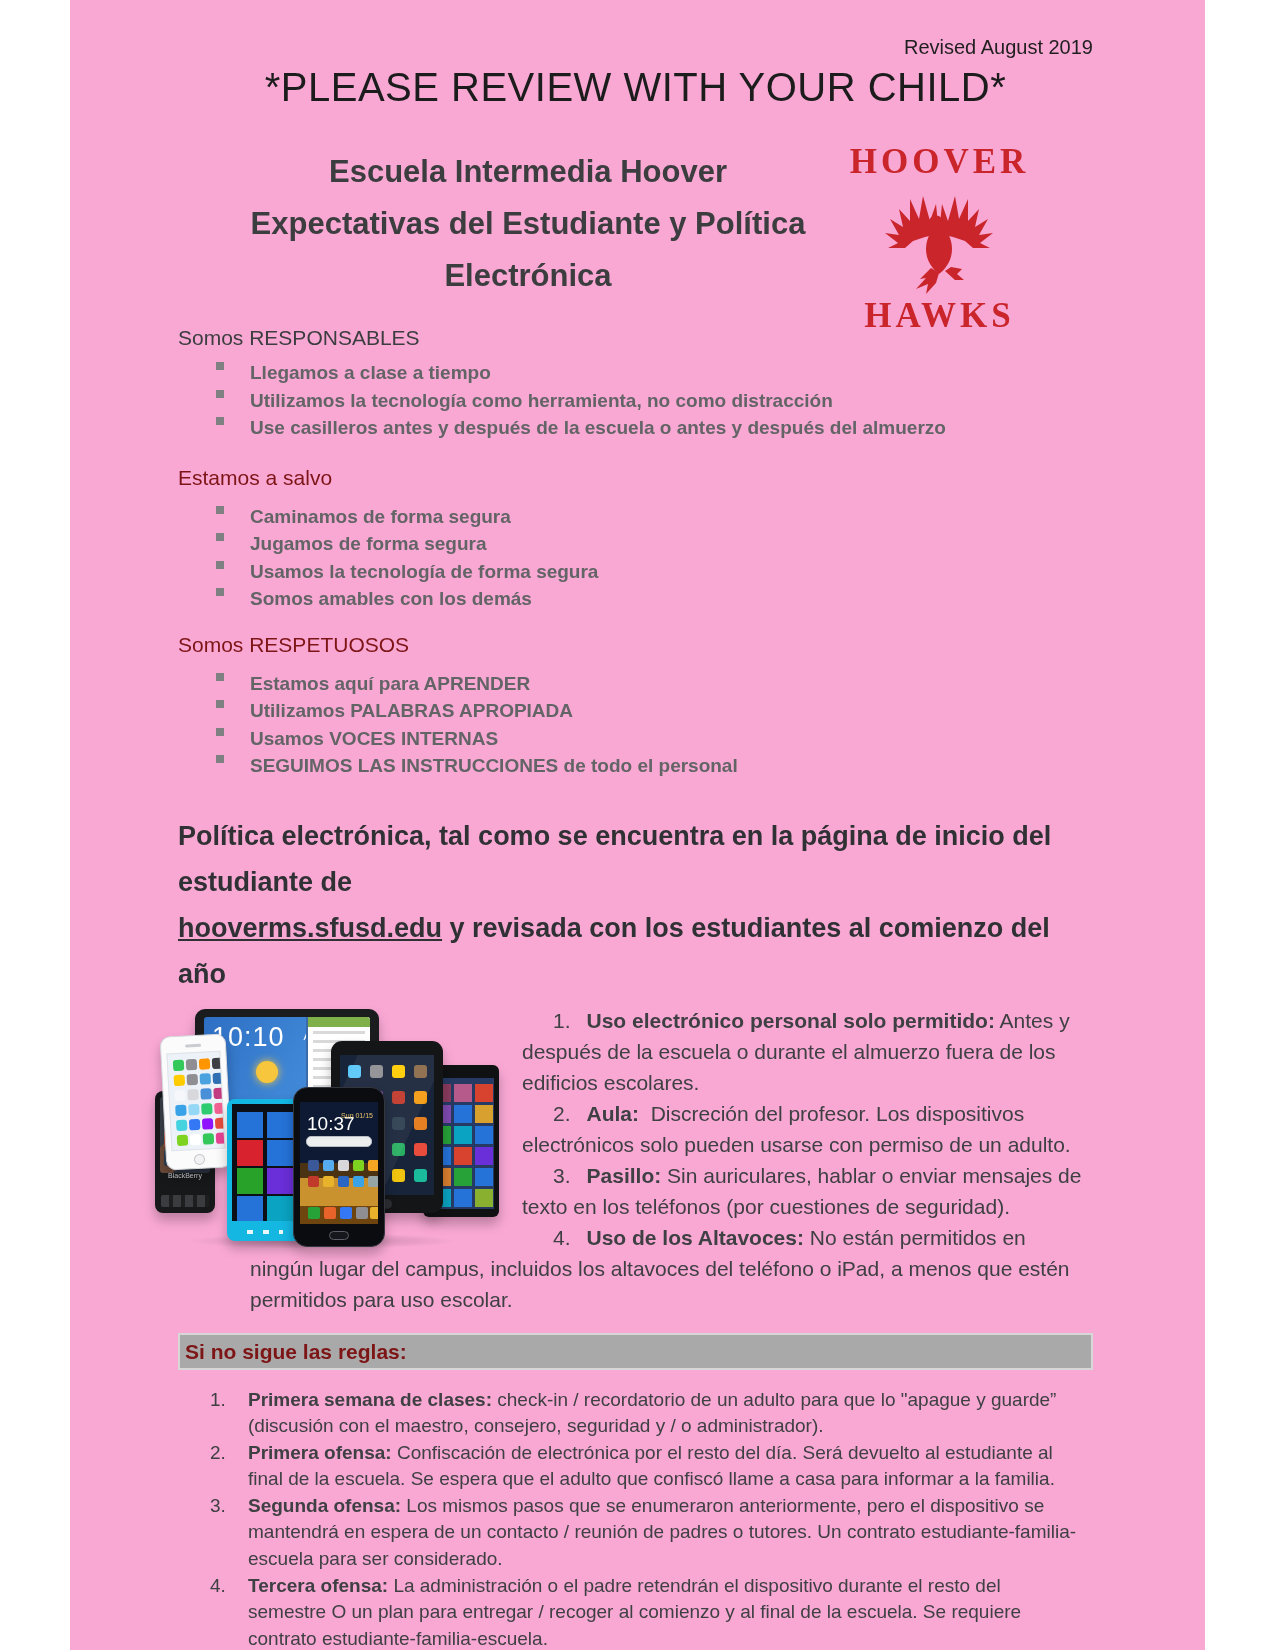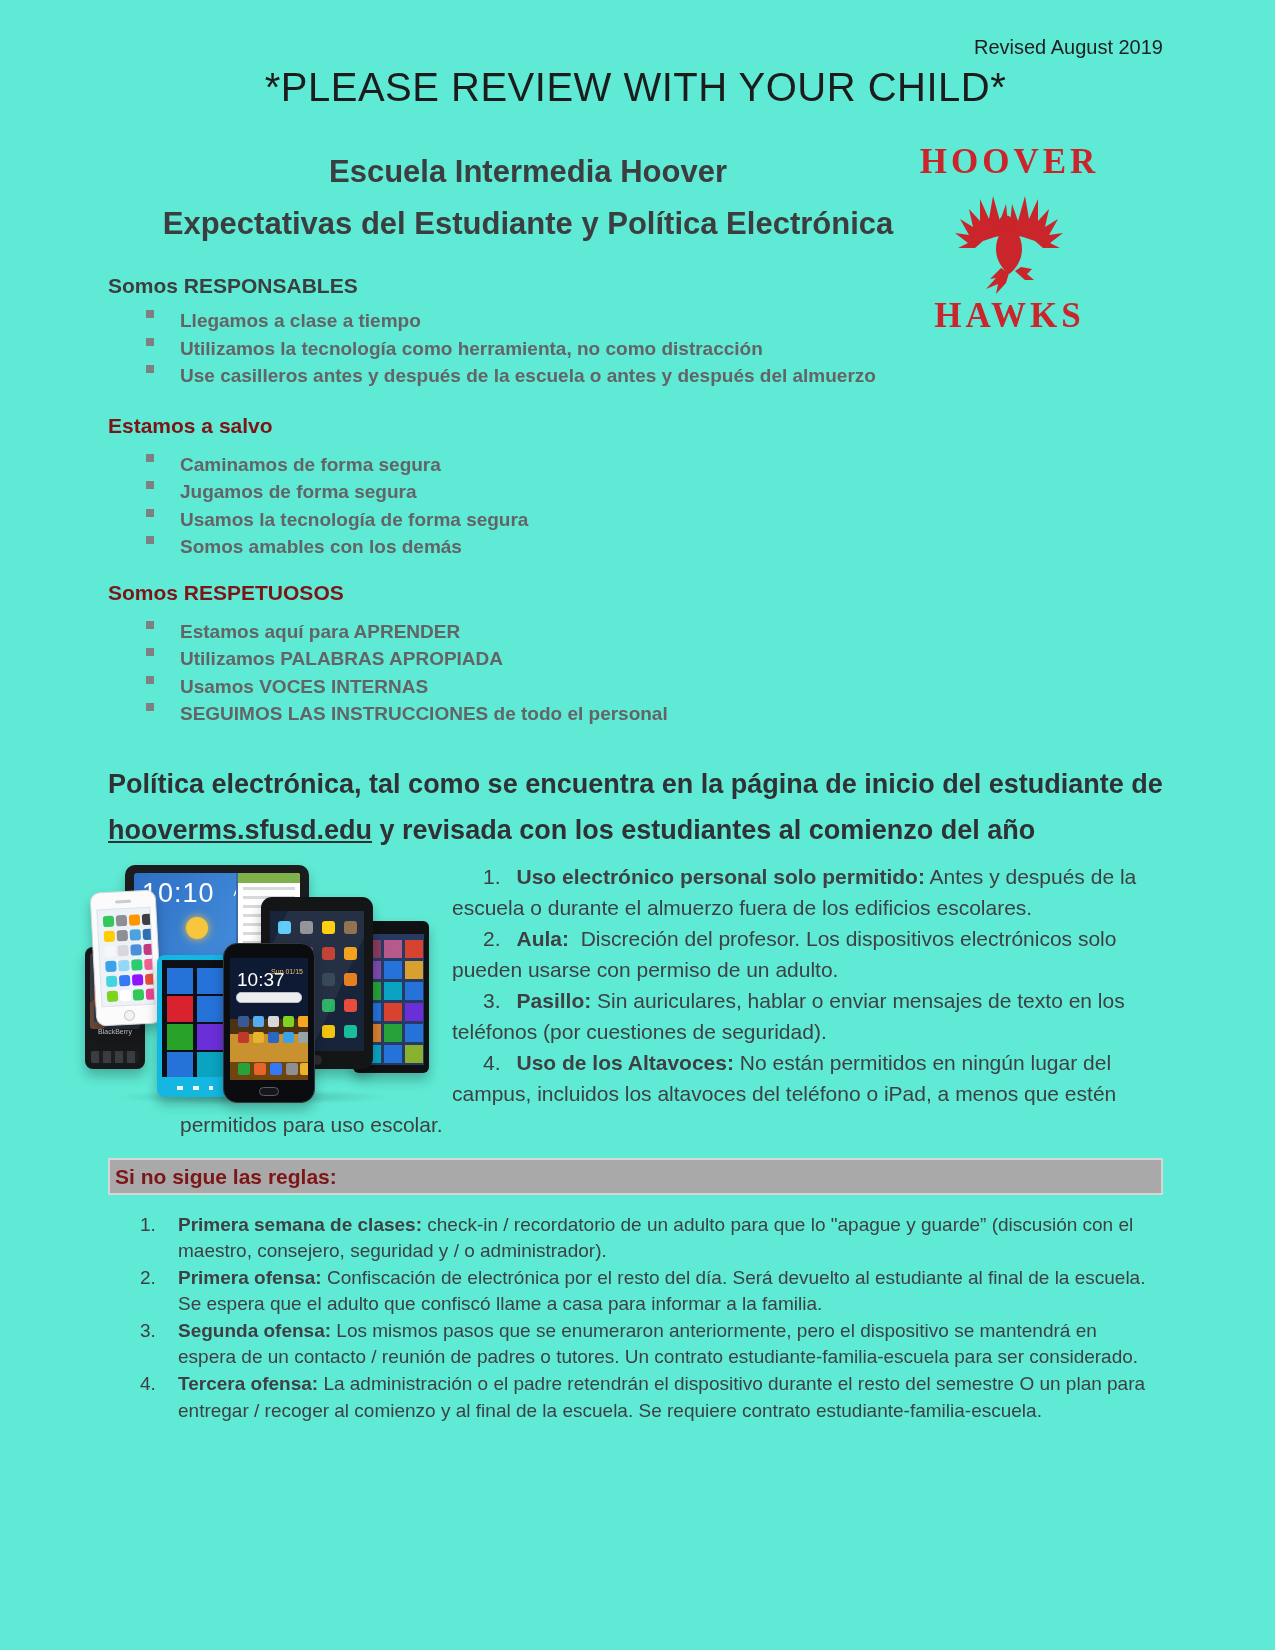--- a/index.html
+++ b/index.html
@@ -1,36 +1,36 @@
 <!DOCTYPE html>
 <html><head>
 <meta charset="utf-8">
 <style>
   * { margin:0; padding:0; box-sizing:border-box; }
   html,body { background:#ffffff; }
   .page{
-    position:relative; width:1275px; height:1650px; margin:0 auto;
-    background:#5eead4; overflow:hidden;
+    position:relative; width:1135px; height:1650px; margin:0 auto;
+    background:#f9a8d4; overflow:hidden;
     font-family:"Liberation Sans", sans-serif; color:#3f4043;
   }
   .content{ padding:36px 112px 0 108px; }
 
   .revised{ text-align:right; font-size:20px; color:#1f1f1f; }
   .review-notice{ margin-top:6px; text-align:center; font-size:40px; font-weight:400; color:#1c1c1c; letter-spacing:.5px; }
 
   .header-row{ margin-top:36px; margin-right:215px; }
   .doc-title{ text-align:center; font-weight:bold; font-size:31px; line-height:52px; color:#3c3d3f; }
 
   
   .logo{ position:absolute; top:142px; right:158px; width:215px; text-align:center; }
   .logo-word{ font-family:"Liberation Serif", serif; font-weight:bold; font-size:35px; letter-spacing:4px; color:#c9252b; }
   .logo-eagle{ display:block; margin:2px auto; }
 
   .habits-intro{ margin-top:24px; font-size:21px; font-weight:bold; color:#3c3d3f; }
-  .sec-heading{ font-size:21px; font-weight:bold; color:#3c3d3f; }
+  .sec-heading{ font-size:21px; font-weight:normal; color:#3c3d3f; }
   .sec-heading.red{ color:#7d1416; }
   .h-resp{ margin-top:24px; }
   .h-salvo{ margin-top:21px; }
   .h-respet{ margin-top:17px; }
   .bullets{ margin-top:12px; }
   .bullets.b2{ margin-top:16px; }
   .bullet{ display:flex; align-items:flex-start; height:27.5px; padding-left:38px; }
   .bullet-sq{ width:8px; height:8px; background:#7f8082; margin-right:26px; flex:0 0 auto; }
   .bullet-label{ font-size:19px; font-weight:bold; color:#636466; white-space:nowrap; }
 

